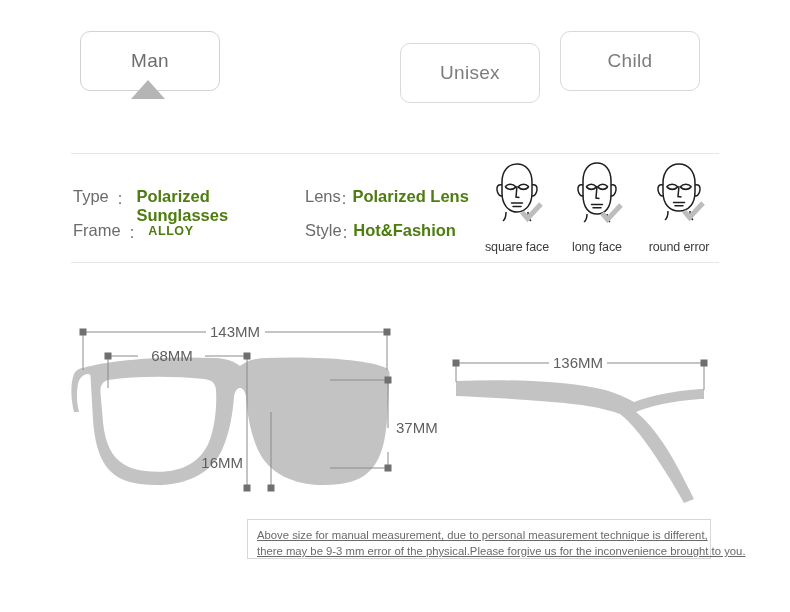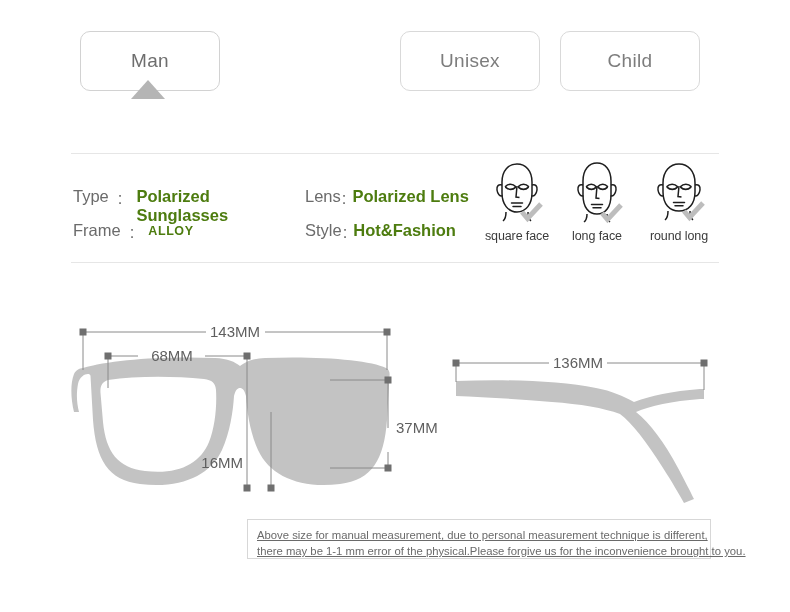--- a/index.html
+++ b/index.html
@@ -18,21 +18,21 @@
   .tab{
     position:absolute;top:0;height:60px;width:140px;
     border:1px solid #d9d9d9;border-radius:10px;
     background:#fff;
     display:flex;align-items:center;justify-content:center;
     color:#7d7d7d;font-size:19px;letter-spacing:.3px;
     box-sizing:border-box;cursor:pointer;
   }
   .tab.t0{left:0px;}
   .tab.t1{left:160px;}
-  .tab.t2{left:320px;}
+  .tab.t2{left:320px;margin-top:12px;}
   .tab.t3{left:480px;}
   .tab.active{color:#6e6e6e;border-color:#d2d2d2;}
   .tab-arrow{
     position:absolute;left:131px;top:80px;
     width:0;height:0;
     border-left:17px solid transparent;
     border-right:17px solid transparent;
     border-bottom:19px solid #b5b5b5;
   }
 
@@ -52,21 +52,21 @@
   .spec-val.small{font-size:12.5px;letter-spacing:.6px;position:relative;top:-1px;}
 
   
   .faces{position:absolute;left:478px;top:160px;width:240px;height:90px;}
   .face{position:absolute;top:0;width:78px;text-align:center;}
   .face.f0{left:0px;}
   .face.f1{left:80px;}
   .face.f2{left:162px;}
   .face-svg{display:block;margin:0 auto;}
   .face-label{
-    margin-top:3px;font-size:12.5px;color:#3b3b3b;
+    margin-top:14px;font-size:12.5px;color:#3b3b3b;
     font-family:"Liberation Sans","DejaVu Sans",sans-serif;
     white-space:nowrap;letter-spacing:-0.1px;
   }
 
   
   .diagram{position:absolute;left:0;top:300px;width:790px;height:210px;}
 
   
   .note{
     position:absolute;left:247px;top:519px;width:464px;height:40px;
@@ -194,21 +194,21 @@
           <path d="M32.7 26.5 C35.2 23.5 40.5 23.5 43 26.5"></path>
           <path d="M19.3 27.4 C22 30 26.7 30 29.2 27.4"></path>
           <path d="M32.8 27.4 C35.3 30 40 30 42.7 27.4"></path>
         </g>
         <g fill="none" stroke="#1e1e1e" stroke-width="1.5" stroke-linecap="round">
           <path d="M25.5 42.5 L36.5 42.5"></path>
           <path d="M27 45.8 L35 45.8"></path>
         </g>
         <path d="M36 51 L41.5 57.5 L55 43" fill="none" stroke="#bdbdbd" stroke-width="5"></path>
       </svg>
-      <div class="face-label">round long</div>
+      <div class="face-label">round error</div>
     </div>
   </div>
 
   <div class="diagram">
     <svg width="790" height="210" viewBox="0 0 790 210">
 
       <g>
         <path fill="#c3c3c3" d="
           M 83 68
           C 110 60, 160 56, 215 58
@@ -320,16 +320,16 @@
       <g fill="#6f6f6f">
         <rect x="452.5" y="59.5" width="7" height="7"></rect>
         <rect x="700.5" y="59.5" width="7" height="7"></rect>
       </g>
       <text x="578" y="68" text-anchor="middle" font-family="Liberation Sans, sans-serif" font-size="15" fill="#5f5f5f">136MM</text>
     </svg>
   </div>
 
   <div class="note">
     <div class="note-line">Above size for manual measurement, due to personal measurement technique is different,</div>
-    <div class="note-line">there may be 1-1 mm error of the physical.Please forgive us for the inconvenience brought to you.</div>
+    <div class="note-line">there may be 9-3 mm error of the physical.Please forgive us for the inconvenience brought to you.</div>
   </div>
 
 </div>
 
 </body></html>

